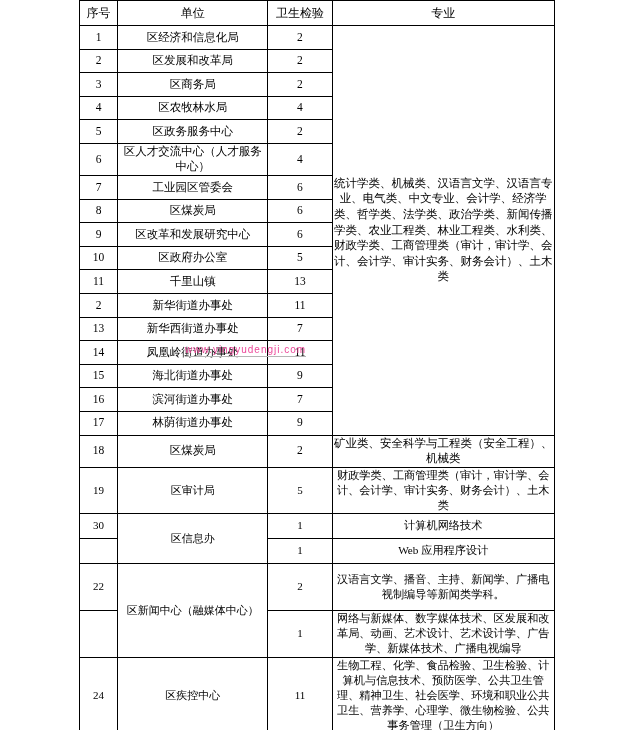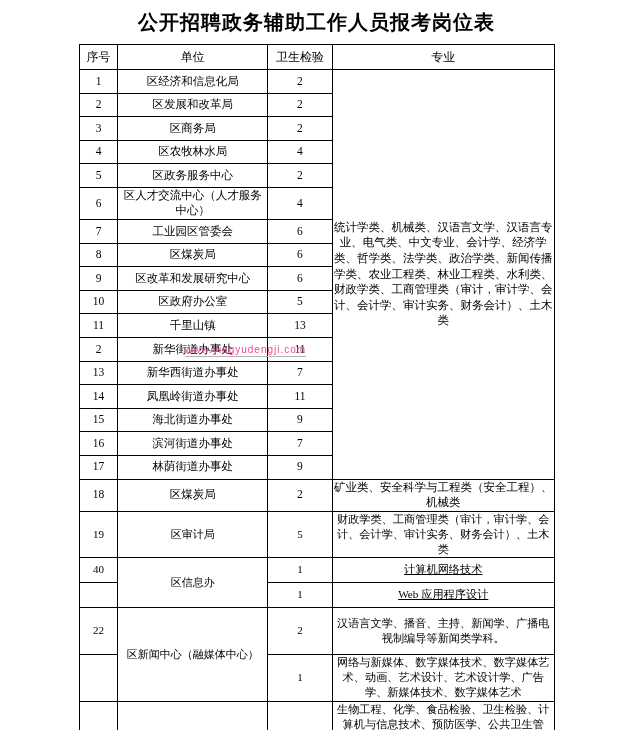--- a/index.html
+++ b/index.html
@@ -65,21 +65,20 @@
   }
   .major-cell {
     text-align: left;
     padding: 3px 5px 3px 6px;
     font-size: 11.2px;
     line-height: 1.55;
     vertical-align: middle;
   }
   .major-center {
     text-align: center;
-    text-decoration: underline;
   }
   .watermark {
     position: absolute;
     left: 185px;
     top: 344px;
     font-size: 10px;
     color: #ec4899;
     letter-spacing: 1px;
     font-family: "Liberation Sans", sans-serif;
     white-space: nowrap;
@@ -88,21 +87,20 @@
   .wm-line {
     border-bottom: 1px solid #b5b5b5;
     padding-bottom: 1px;
   }
 </style>
 </head>
 <body>
 
 <div class="page">
 
-  <div class="doc-title">公开招聘政务辅助工作人员报考岗位表</div>
 
   <div class="table-wrap">
     <table class="main">
       <colgroup>
         <col class="c-seq">
           <col class="c-unit">
           <col class="c-num">
           <col class="c-major">
       </colgroup>
       <tbody>
@@ -208,41 +206,41 @@
         </tr>
 
         <tr>
           <td style="height:36px">19</td>
           <td>区审计局</td>
           <td>5</td>
           <td class="major-cell">财政学类、工商管理类（审计，审计学、会计、会计学、审计实务、财务会计）、土木类</td>
         </tr>
 
         <tr>
-          <td style="height:24px">40</td>
+          <td style="height:24px">30</td>
           <td rowspan="2">区信息办</td>
           <td>1</td>
           <td class="major-cell major-center">计算机网络技术</td>
         </tr>
         <tr>
           <td style="height:24px"></td>
           <td>1</td>
           <td class="major-cell major-center">Web 应用程序设计</td>
         </tr>
 
         <tr>
           <td style="height:46px">22</td>
           <td rowspan="2">区新闻中心（融媒体中心）</td>
           <td>2</td>
           <td class="major-cell">汉语言文学、播音、主持、新闻学、广播电视制编导等新闻类学科。</td>
         </tr>
         <tr>
           <td style="height:46px"></td>
           <td>1</td>
-          <td class="major-cell">网络与新媒体、数字媒体技术、数字媒体艺术、动画、艺术设计、艺术设计学、广告学、新媒体技术、数字媒体艺术</td>
+          <td class="major-cell">网络与新媒体、数字媒体技术、区发展和改革局、动画、艺术设计、艺术设计学、广告学、新媒体技术、广播电视编导</td>
         </tr>
 
         <tr>
           <td style="height:72px">24</td>
           <td>区疾控中心</td>
           <td>11</td>
           <td class="major-cell">生物工程、化学、食品检验、卫生检验、计算机与信息技术、预防医学、公共卫生管理、精神卫生、社会医学、环境和职业公共卫生、营养学、心理学、微生物检验、公共事务管理（卫生方向）</td>
         </tr>
 
       </tbody>

